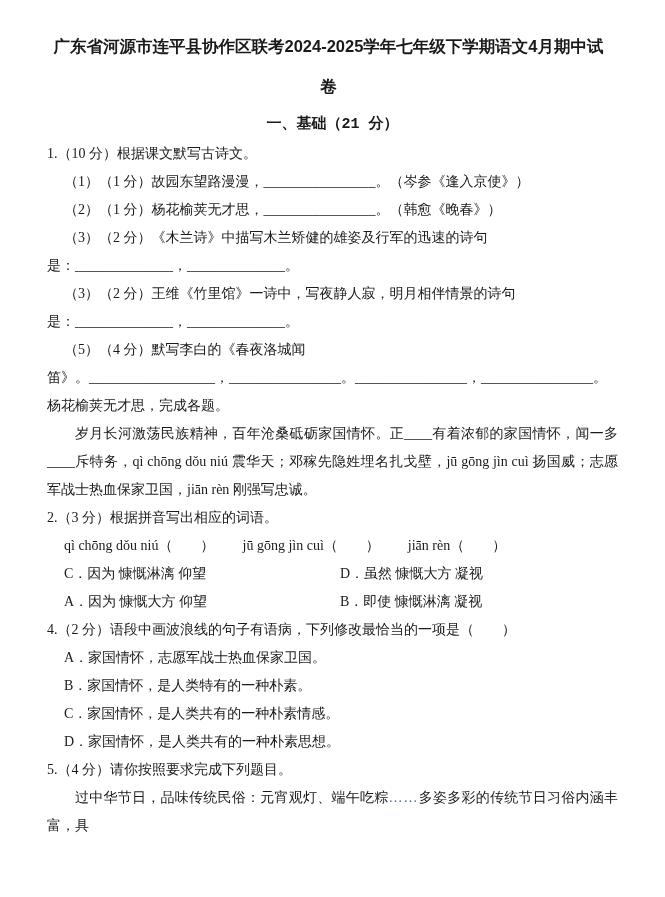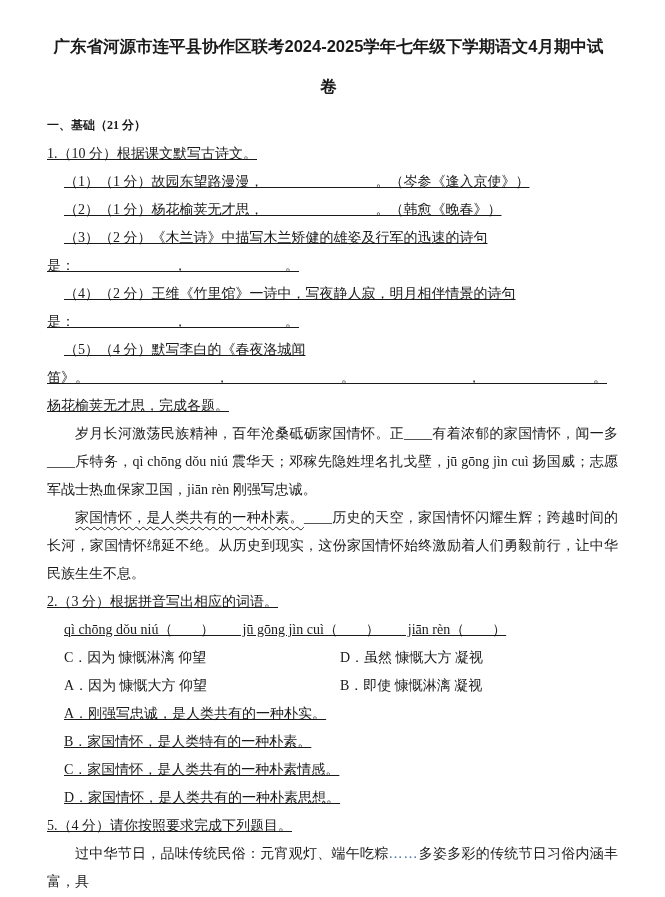--- a/index.html
+++ b/index.html
@@ -17,27 +17,28 @@
   }
   .title{
     font-family:"Liberation Sans","DejaVu Sans",sans-serif;
     font-weight:700;
     font-size:16.5px;
     text-align:center;
     line-height:40px;
     margin:0 8px 4px 0;
   }
   .section-heading{
-    font-family:Liberation Serif, serif;
+    font-family:Liberation Mono, monospace;
     font-weight:700;
-    font-size:12px;
+    font-size:15px;
     line-height:30px;
     margin:0;
+    text-align:center;
   }
-  .line{line-height:28px;text-decoration:underline;}
+  .line{line-height:28px;}
   .sub{padding-left:17px;}
   .para{line-height:28px;text-align:justify;text-indent:2em;margin:0;}
   .wavy{
     text-decoration-line:underline;
     text-decoration-style:wavy;
     text-decoration-thickness:1px;
     text-underline-offset:4px;
   }
   .opt-row{display:flex;line-height:28px;}
   .opt-left{width:293px;padding-left:17px;box-sizing:border-box;}
@@ -51,42 +52,42 @@
 
   <h1 class="title">广东省河源市连平县协作区联考2024-2025学年七年级下学期语文4月期中试卷</h1>
 
   <h2 class="section-heading">一、基础（21 分）</h2>
 
   <div class="line">1.（10 分）根据课文默写古诗文。</div>
   <div class="line sub">（1）（1 分）故园东望路漫漫，________________。（岑参《逢入京使》）</div>
   <div class="line sub">（2）（1 分）杨花榆荚无才思，________________。（韩愈《晚春》）</div>
   <div class="line sub">（3）（2 分）《木兰诗》中描写木兰矫健的雄姿及行军的迅速的诗句</div>
   <div class="line">是：______________，______________。</div>
-  <div class="line sub">（4）（2 分）王维《竹里馆》一诗中，写夜静人寂，明月相伴情景的诗句</div>
+  <div class="line sub">（3）（2 分）王维《竹里馆》一诗中，写夜静人寂，明月相伴情景的诗句</div>
   <div class="line">是：______________，______________。</div>
   <div class="line sub">（5）（4 分）默写李白的《春夜洛城闻</div>
   <div class="line">笛》。__________________，________________。________________，________________。</div>
 
   <div class="line">杨花榆荚无才思，完成各题。</div>
   <p class="para">岁月长河激荡民族精神，百年沧桑砥砺家国情怀。正____有着浓郁的家国情怀，闻一多____斥特务，qì chōng dǒu niú 震华天；邓稼先隐姓埋名扎戈壁，jū gōng jìn cuì 扬国威；志愿军战士热血保家卫国，jiān rèn 刚强写忠诚。</p>
-  <p class="para"><span class="wavy">家国情怀，是人类共有的一种朴素。</span><span>____历史的天空，家国情怀闪耀生辉；跨越时间的长河，家国情怀绵延不绝。从历史到现实，这份家国情怀始终激励着人们勇毅前行，让中华民族生生不息。</span></p>
 
   <div class="line">2.（3 分）根据拼音写出相应的词语。</div>
   <div class="line sub">qì chōng dǒu niú（　　）　　jū gōng jìn cuì（　　）　　jiān rèn（　　）</div>
 
   <div class="opt-row">
     <div class="opt-left">C．因为 慷慨淋漓 仰望</div>
     <div class="opt-right">D．虽然 慷慨大方 凝视</div>
   </div>
   <div class="opt-row">
     <div class="opt-left">A．因为 慷慨大方 仰望</div>
     <div class="opt-right">B．即使 慷慨淋漓 凝视</div>
   </div>
 
-  <div class="line sub">A．刚强写忠诚，是人类共有的一种朴实。</div>
+  <div class="line">4.（2 分）语段中画波浪线的句子有语病，下列修改最恰当的一项是（　　）</div>
+  <div class="line sub">A．家国情怀，志愿军战士热血保家卫国。</div>
   <div class="line sub">B．家国情怀，是人类特有的一种朴素。</div>
   <div class="line sub">C．家国情怀，是人类共有的一种朴素情感。</div>
   <div class="line sub">D．家国情怀，是人类共有的一种朴素思想。</div>
 
   <div class="line">5.（4 分）请你按照要求完成下列题目。</div>
   <p class="para"><span>过中华节日，品味传统民俗：元宵观灯、端午吃粽</span><span class="ellipsis-blue">……</span><span>多姿多彩的传统节日习俗内涵丰富，具</span></p>
 
 </div>
 
 </body></html>

